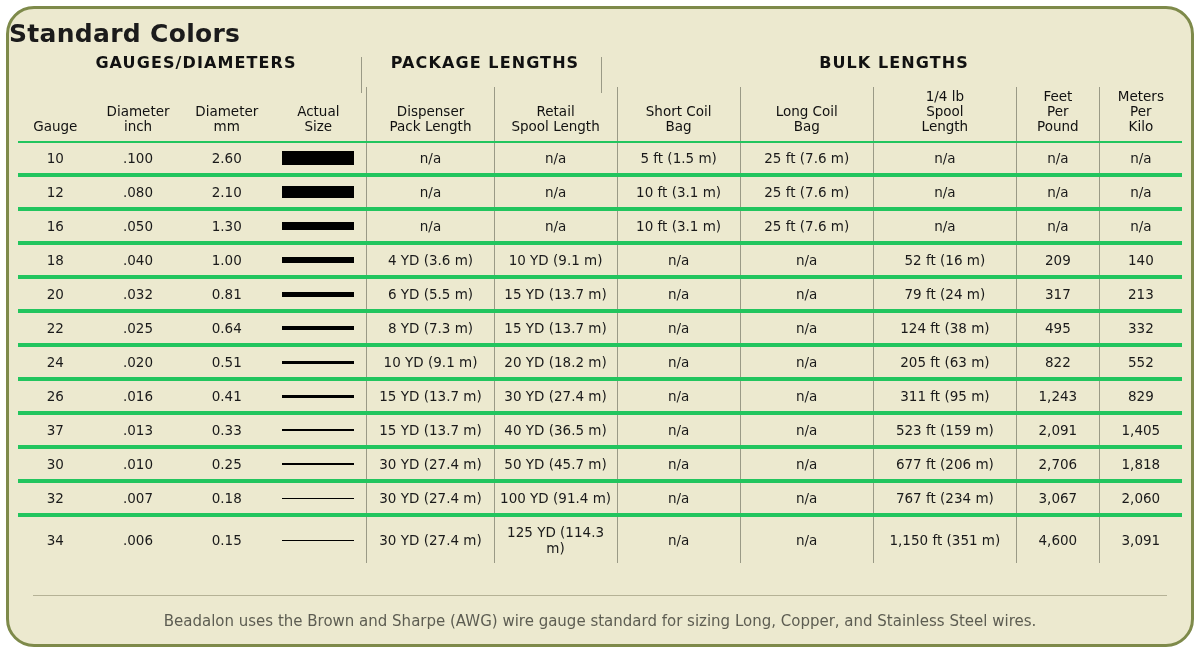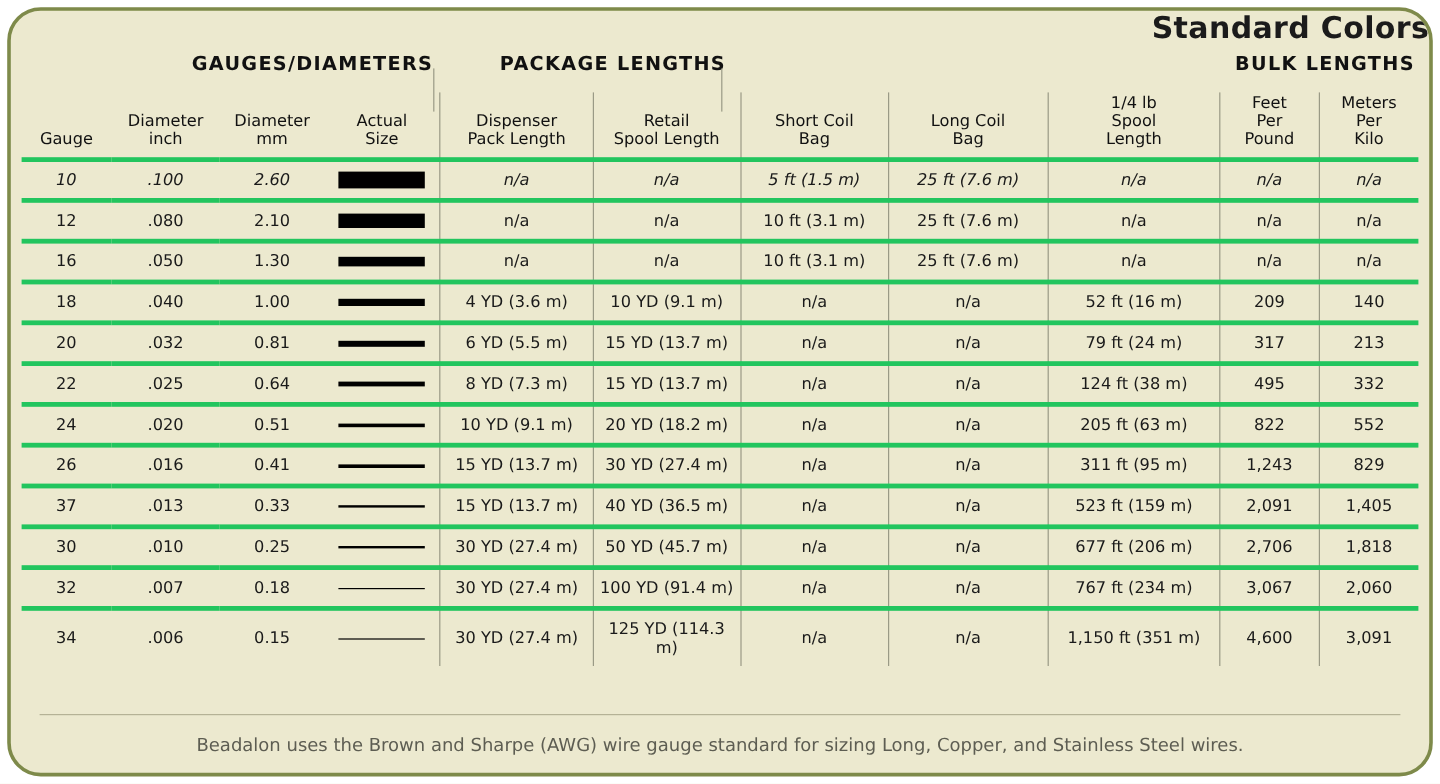--- a/index.html
+++ b/index.html
@@ -19,36 +19,37 @@
     top: 6px;
     width: 1188px;
     height: 641px;
     box-sizing: border-box;
     background: #ece9cf;
     border: 3px solid #7e8a4a;
     border-radius: 28px;
     overflow: hidden;
   }
   .title {
-    text-align: right;
+    text-align: left;
     font-size: 25px;
     font-weight: bold;
     color: #1b1b1b;
     letter-spacing: 0.3px;
+    padding-top: 10px;
     height: 34px;
     font-family: "DejaVu Sans", sans-serif;
   }
   .group-row {
     position: relative;
     height: 34px;
   }
   .group {
     position: absolute;
     top: 0;
-    text-align: right;
+    text-align: center;
     font-size: 16px;
     font-weight: bold;
     letter-spacing: 1.1px;
     color: #111111;
     font-family: "DejaVu Sans", sans-serif;
   }
   .g-gauges { left: 22px;  width: 330px; }
   .g-package { left: 356px; width: 240px; }
   .g-bulk  { left: 600px; width: 570px; }
 
@@ -69,21 +70,21 @@
     font-family: "DejaVu Sans", sans-serif;
   }
   table.main td {
     font-size: 13.5px;
     color: #1a1a1a;
     text-align: center;
     padding: 7px 2px 7px 2px;
     font-family: "DejaVu Sans", sans-serif;
   }
   tbody tr { border-top: 4px solid #22c55e; }
-  tbody tr:first-child { border-top: 4px solid #22c55e; font-style: italic; }
+  tbody tr:first-child { border-top: 2px solid #22c55e; }
 
   
   .vsep-left  { border-left: 1px solid #9a9a86; }
 
   .sizebar {
     display: block;
     margin: 0 auto;
     background: #000000;
     border-radius: 0;
   }

